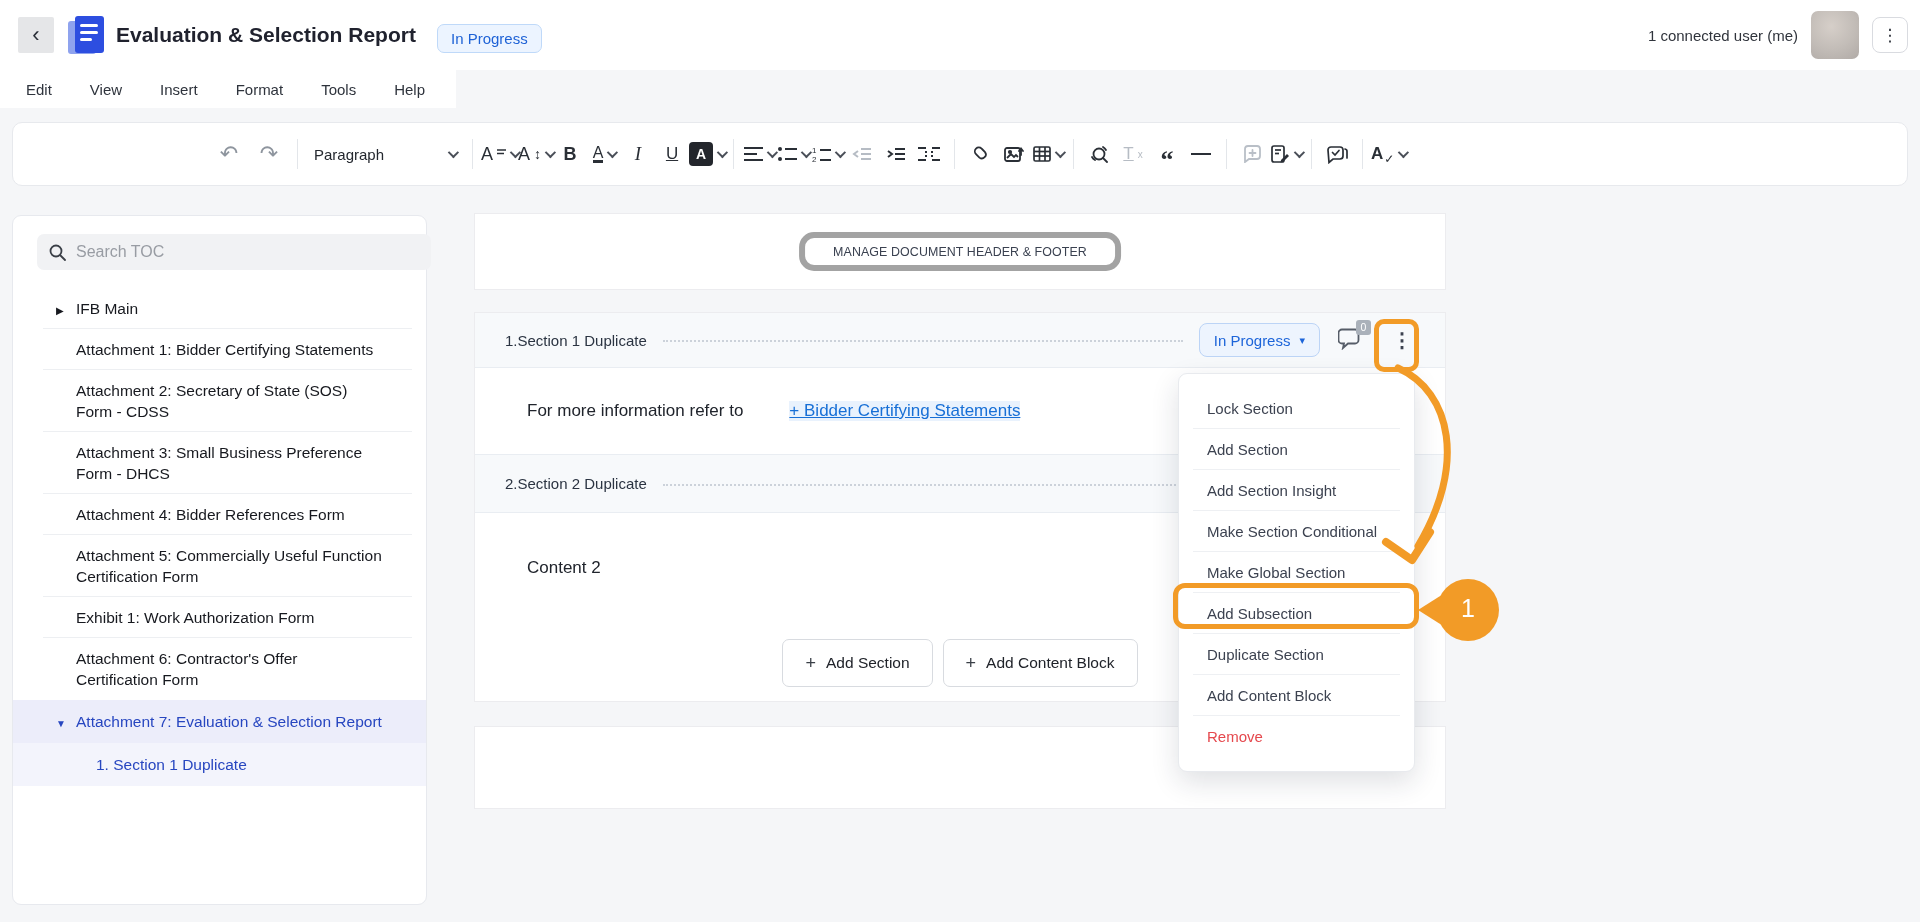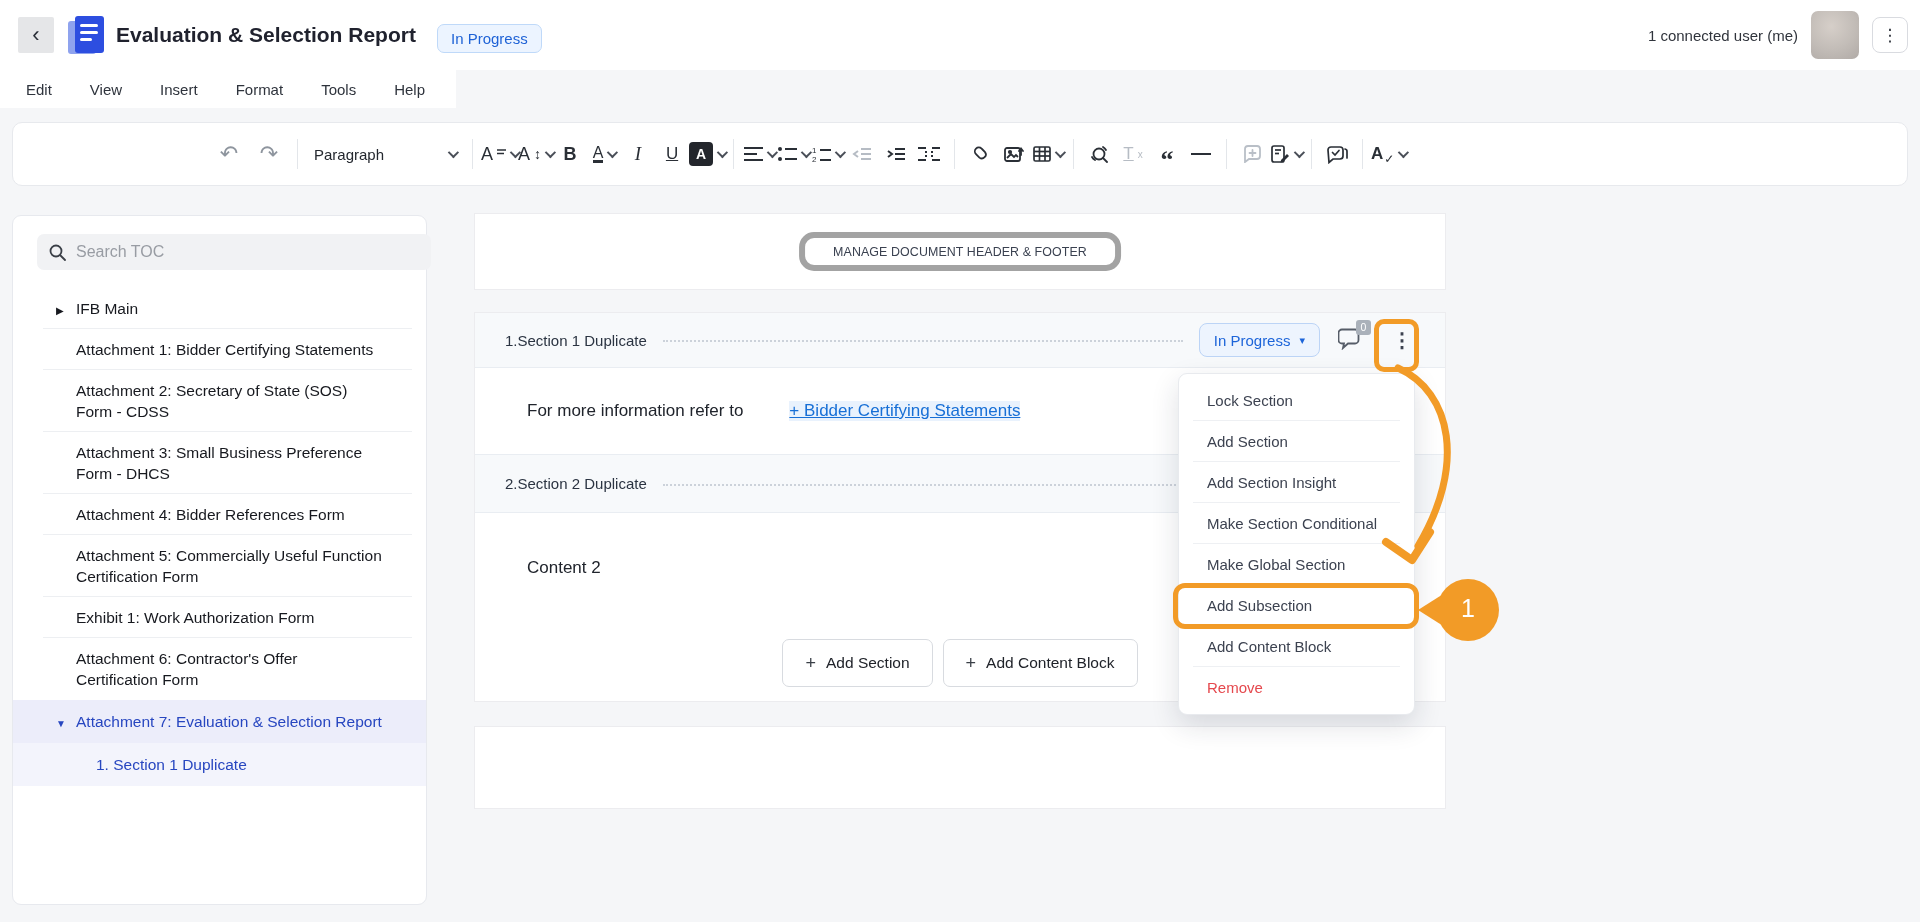--- a/index.html
+++ b/index.html
@@ -75,21 +75,21 @@
   .content-row1 { height:86px; display:flex; align-items:center; padding-left:52px; font-size:17px; color:#20242c;gap:32px; }
   .content-link { color:#176fd6; text-decoration:underline; background:#e9f2fd; margin-left:14px; cursor:pointer; }
   .content2-text { position:absolute; left:52px; top:245px; font-size:17px; color:#20242c;text-align:right; }
   .btn-row { position:absolute; left:0; top:326px; width:100%; display:flex; justify-content:center; gap:10px; }
   .doc-btn { height:48px; background:#fff; border:1px solid #d8dbe0; border-radius:7px; font-size:15.5px; color:#20232a; padding:0 22px; display:flex; align-items:center; gap:10px; cursor:pointer; font-family:inherit; }
   .doc-btn .plus { font-size:18px; color:#3a3f47; }
 
   .ftr-box { position:absolute; left:474px; top:726px; width:972px; height:83px; background:#fff; border:1px solid #ececef; }
 
   
-  .ctx-menu { position:absolute; left:1178px; top:373px; width:237px; background:#fff; border:1px solid #e8eaee; border-radius:9px; box-shadow:0 10px 28px rgba(25,35,60,0.14); padding:6px 0; z-index:20; }
+  .ctx-menu { position:absolute; left:1178px; top:373px; width:237px; background:#fff; border:1px solid #e8eaee; border-radius:9px; box-shadow:0 10px 28px rgba(25,35,60,0.14); padding:14px 0; z-index:20; }
   .ctx-item { position:relative; height:41px; display:flex; align-items:center; padding-left:28px; font-size:15px; color:#3c4250; cursor:pointer; }
   .ctx-item:not(:last-child)::after { content:""; position:absolute; left:14px; right:14px; bottom:0; border-bottom:1px solid #eef0f3; }
   .ctx-item.danger { color:#e5484d; }
 
   
   .ann { position:absolute; z-index:50; }
   .frame-kebab { left:1374px; top:319px; width:45px; height:53px; border:5px solid #f29b27; border-radius:10px; }
   .frame-subsection { left:1173px; top:583px; width:246px; height:46px; border:5px solid #f29b27; border-radius:12px; }
   .arrow-svg { left:1378px; top:362px; }
   .step-pin { left:1416px; top:577px; width:86px; height:66px; }
@@ -360,20 +360,21 @@
 
   <div class="ftr-box"></div>
 
   <div class="ctx-menu">
     <div class="ctx-item">Lock Section</div>
     <div class="ctx-item">Add Section</div>
     <div class="ctx-item">Add Section Insight</div>
     <div class="ctx-item">Make Section Conditional</div>
     <div class="ctx-item">Make Global Section</div>
     <div class="ctx-item">Add Subsection</div>
+    <div class="ctx-item">Duplicate Section</div>
     <div class="ctx-item">Add Content Block</div>
     <div class="ctx-item danger">Remove</div>
   </div>
 
   <div class="ann frame-kebab"></div>
   <div class="ann frame-subsection"></div>
   <svg class="ann arrow-svg" width="120" height="225" viewBox="0 0 120 225" fill="none">
     <path d="M 20 6 C 74 30, 88 104, 40 184" stroke="#f29b27" stroke-width="7" stroke-linecap="round"></path>
     <path d="M 52 170 L 34 198 L 8 180" stroke="#f29b27" stroke-width="8" stroke-linecap="round" stroke-linejoin="round"></path>
   </svg>

